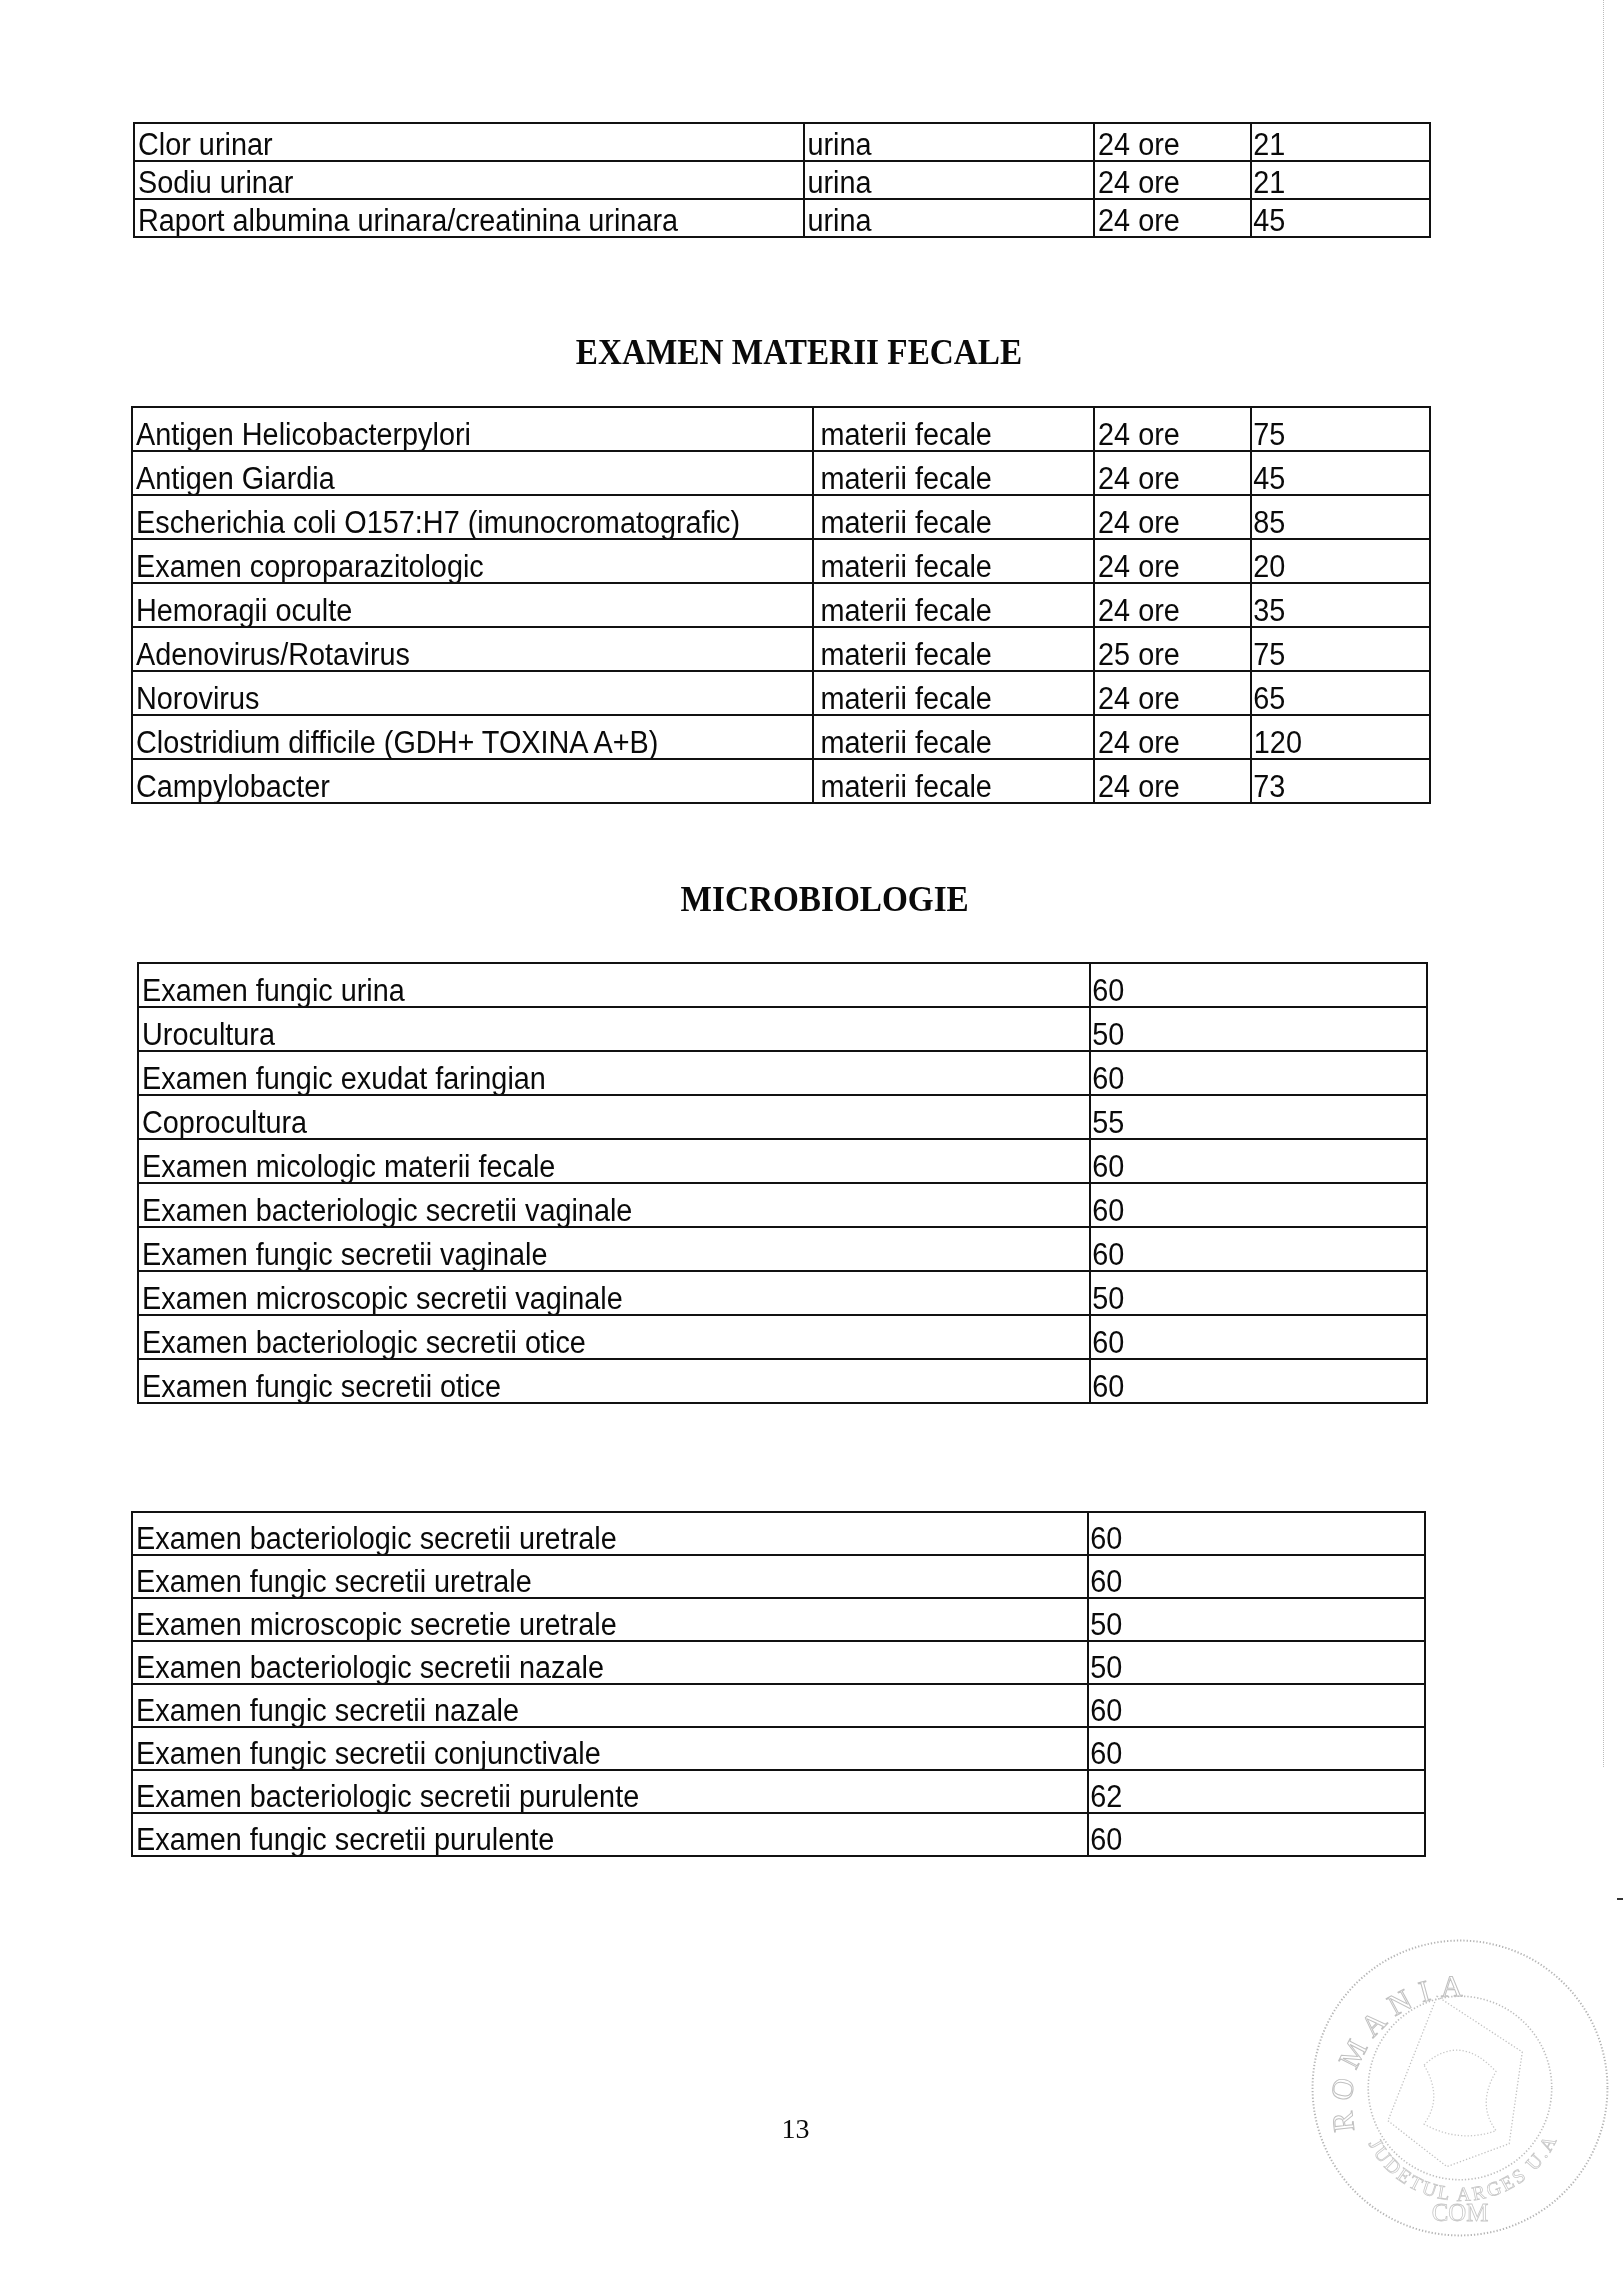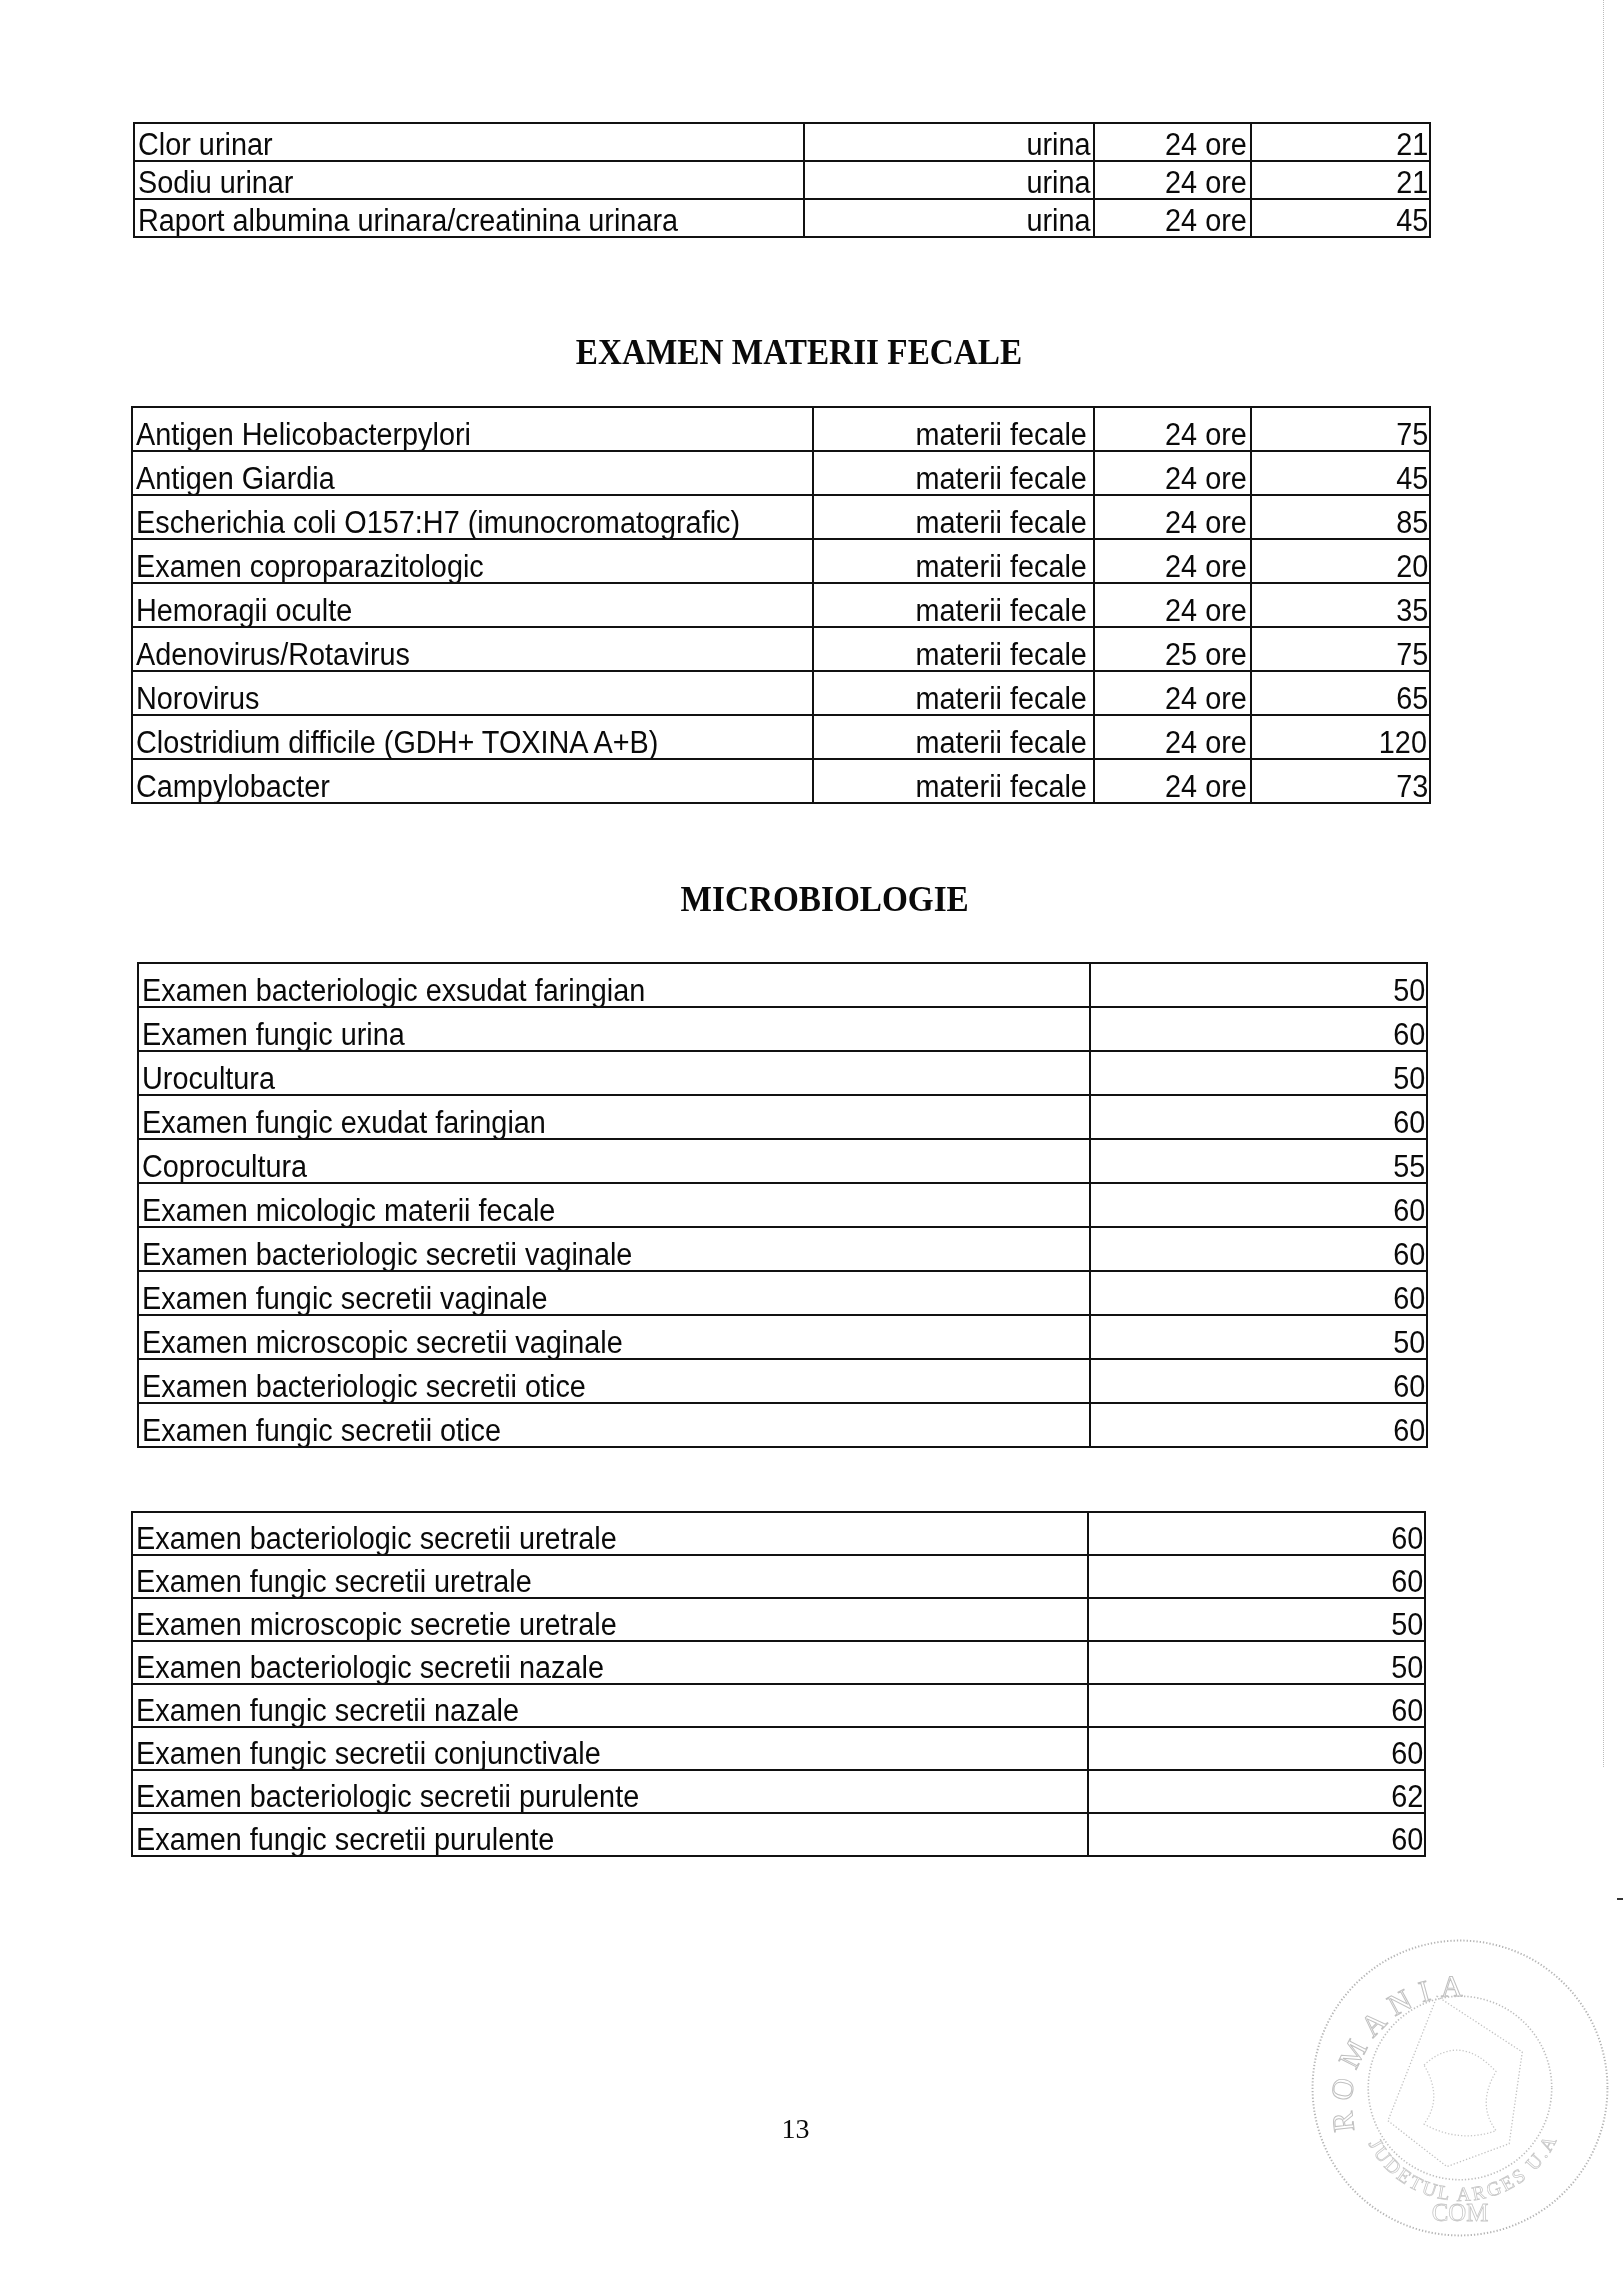--- a/index.html
+++ b/index.html
@@ -1,19 +1,19 @@
 <!DOCTYPE html>
 <html style="font-size:10.5px"><head>
 <meta charset="utf-8">
 <style>
   html, body { margin:0; padding:0; background:#ffffff; }
   body { width:1623px; height:2295px; position:relative; overflow:hidden; font-family:"Liberation Sans", sans-serif; color:#0a0a0a; }
   .tbl { position:absolute; border-collapse:collapse; table-layout:fixed; }
   .tbl td { border:2px solid #111; padding:0 0 0 2.6px; font-size:31px; line-height:1; height:37px; vertical-align:bottom; white-space:nowrap; overflow:hidden; transform-origin:left; }
-  .tbl td.c { text-align:right; padding:0; }
+  .tbl td.c { text-align:left; padding:0; }
   .tbl td .t { display:inline-block; transform:scaleX(0.93); transform-origin:left center; }
   .tbl td.c .t { transform-origin:center center; }
   #t1 { left:133px; top:122px; width:1296px; }
   #t1 td { height:36px; }
   #t2 { left:131px; top:406px; width:1298px;padding-left:7px; }
   #t2 td { height:42px; }
   #t3 { left:137px; top:962px; width:1289px; }
   #t3 td { height:42px; }
   #t4 { left:131px; top:1511px; width:1293px;padding-left:28px; }
   #t4 td { height:41px; }
@@ -130,24 +130,20 @@
 
 <div class="heading" id="h3"><span>MICROBIOLOGIE</span></div>
 
 <table class="tbl" id="t3">
   <colgroup>
       <col style="width:952px">
       <col style="width:337px">
     </colgroup>
   <tbody id="t3-body">
       <tr>
-        <td><span class="t">Examen bacteriologic exsudat faringian</span></td>
-        <td class="c"><span class="t">50</span></td>
-      </tr>
-      <tr>
         <td><span class="t">Examen fungic urina</span></td>
         <td class="c"><span class="t">60</span></td>
       </tr>
       <tr>
         <td><span class="t">Urocultura</span></td>
         <td class="c"><span class="t">50</span></td>
       </tr>
       <tr>
         <td><span class="t">Examen fungic exudat faringian</span></td>
         <td class="c"><span class="t">60</span></td>

